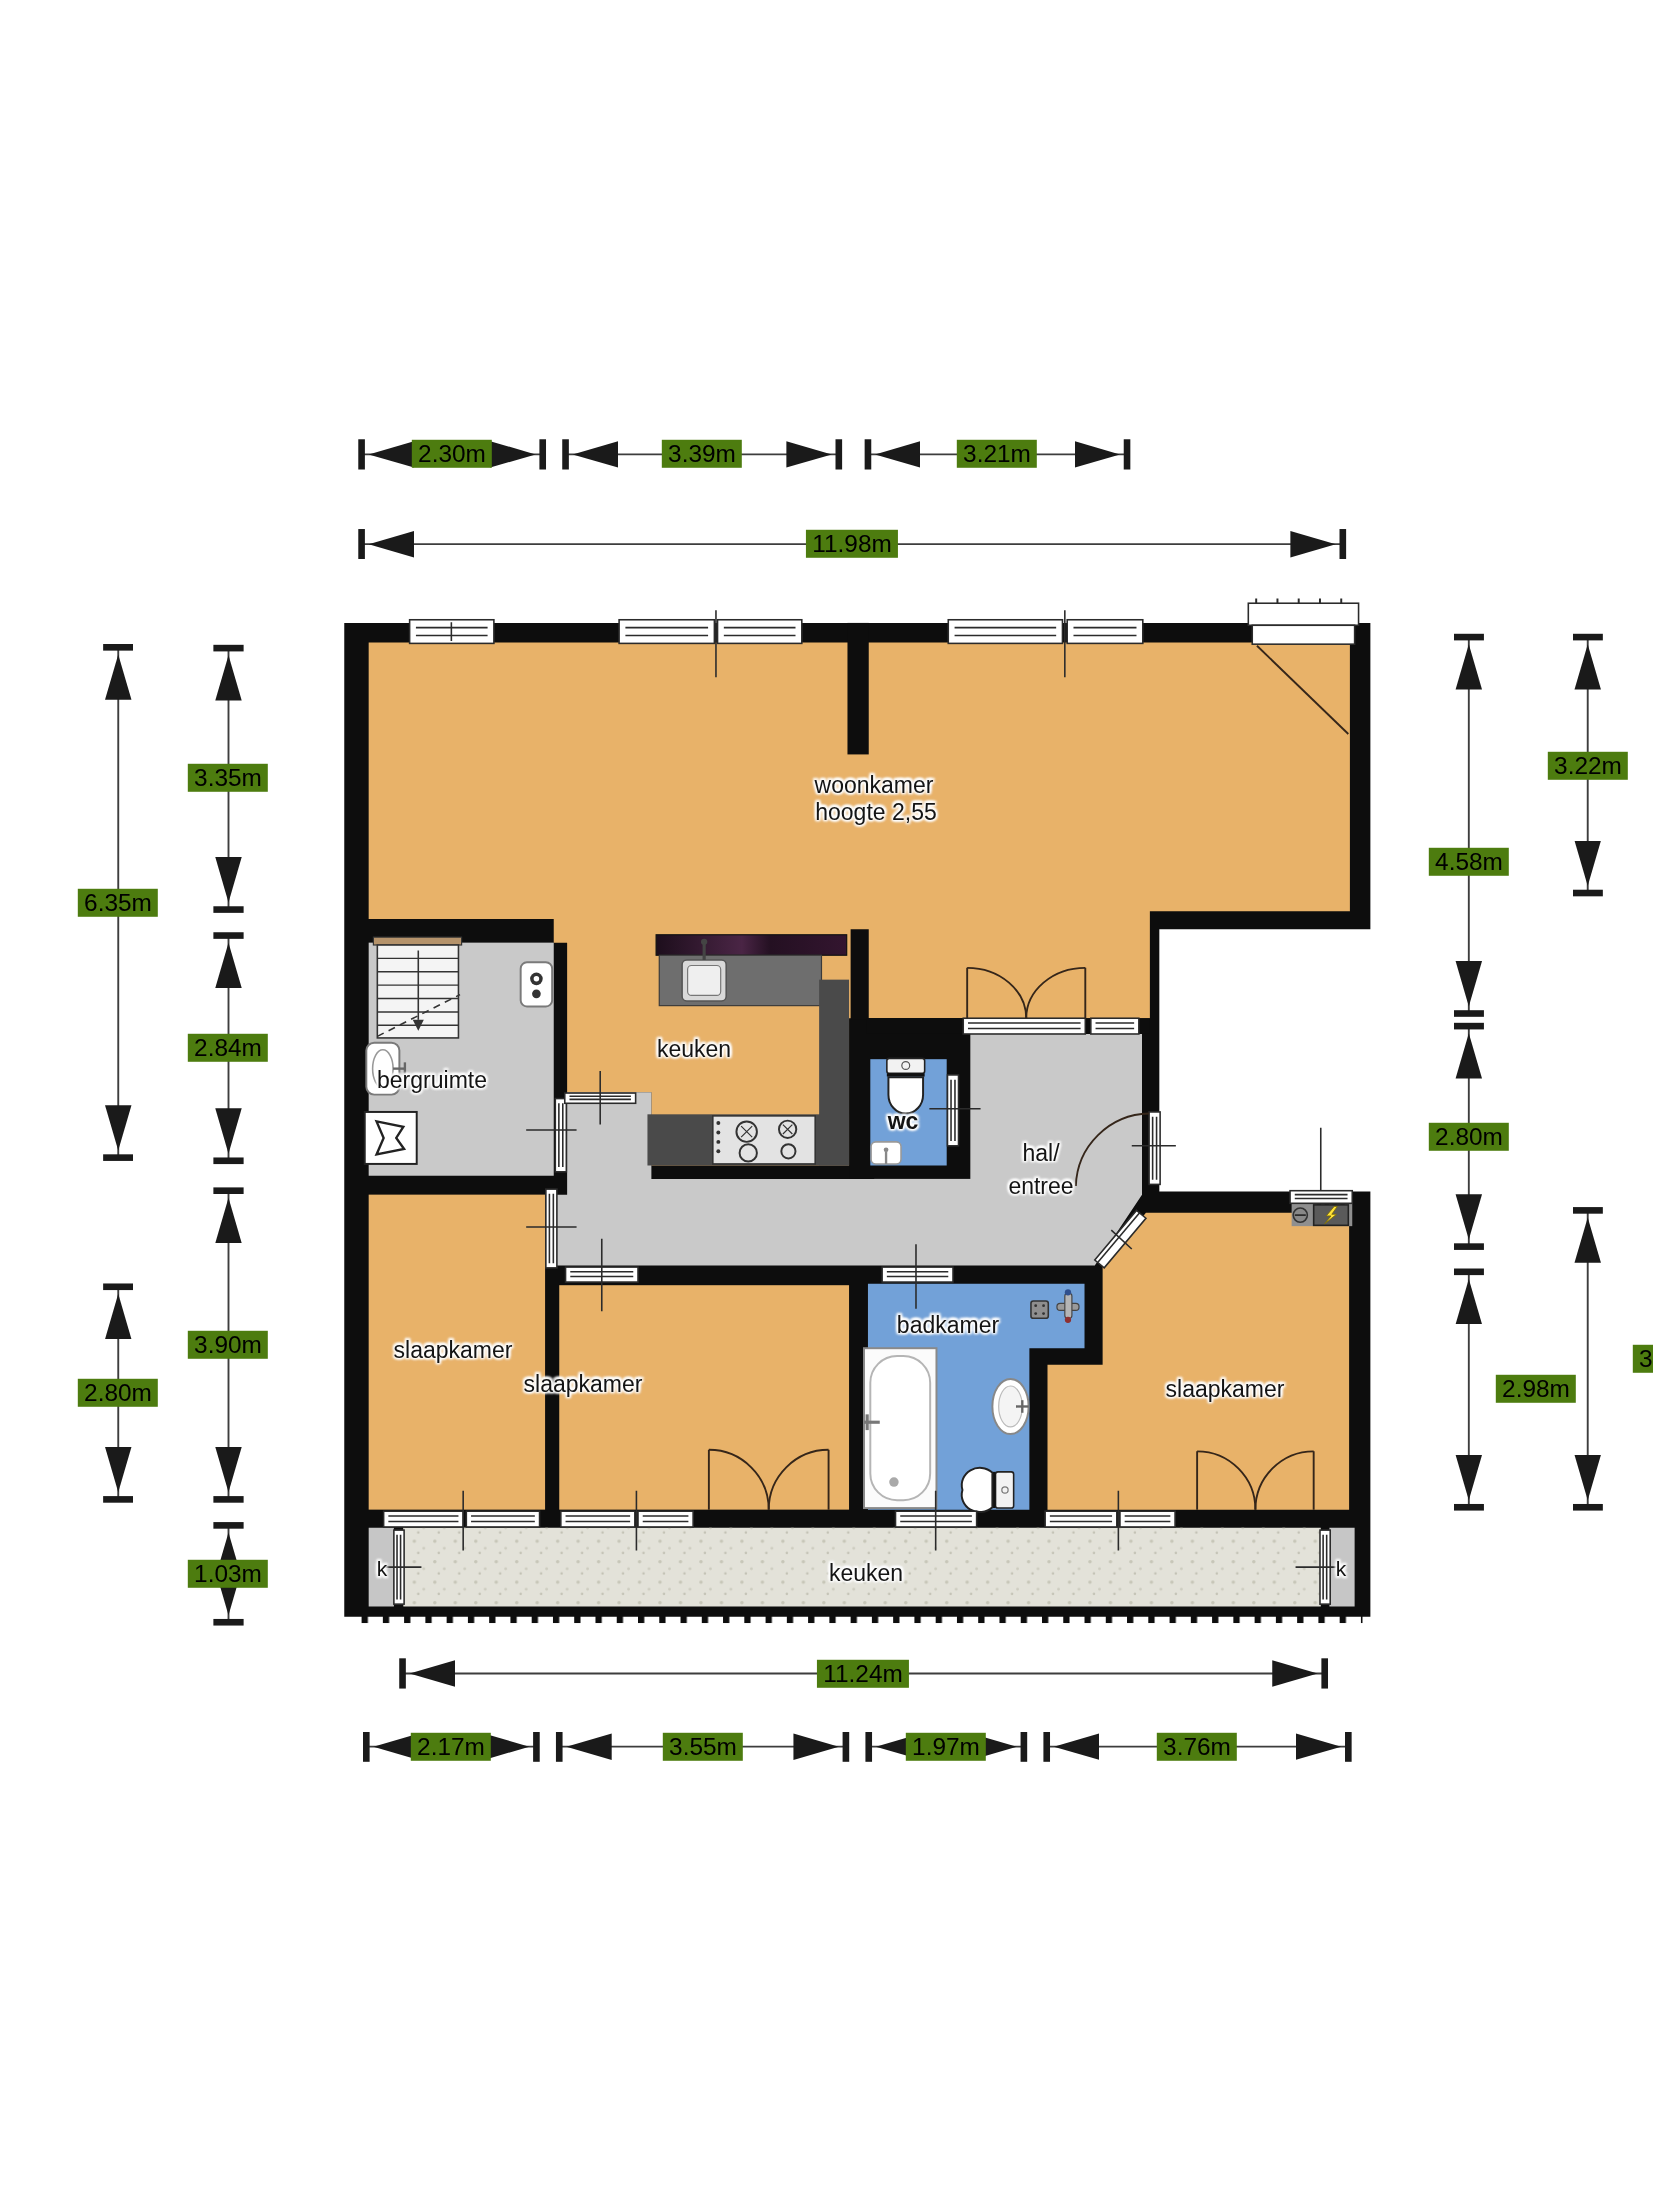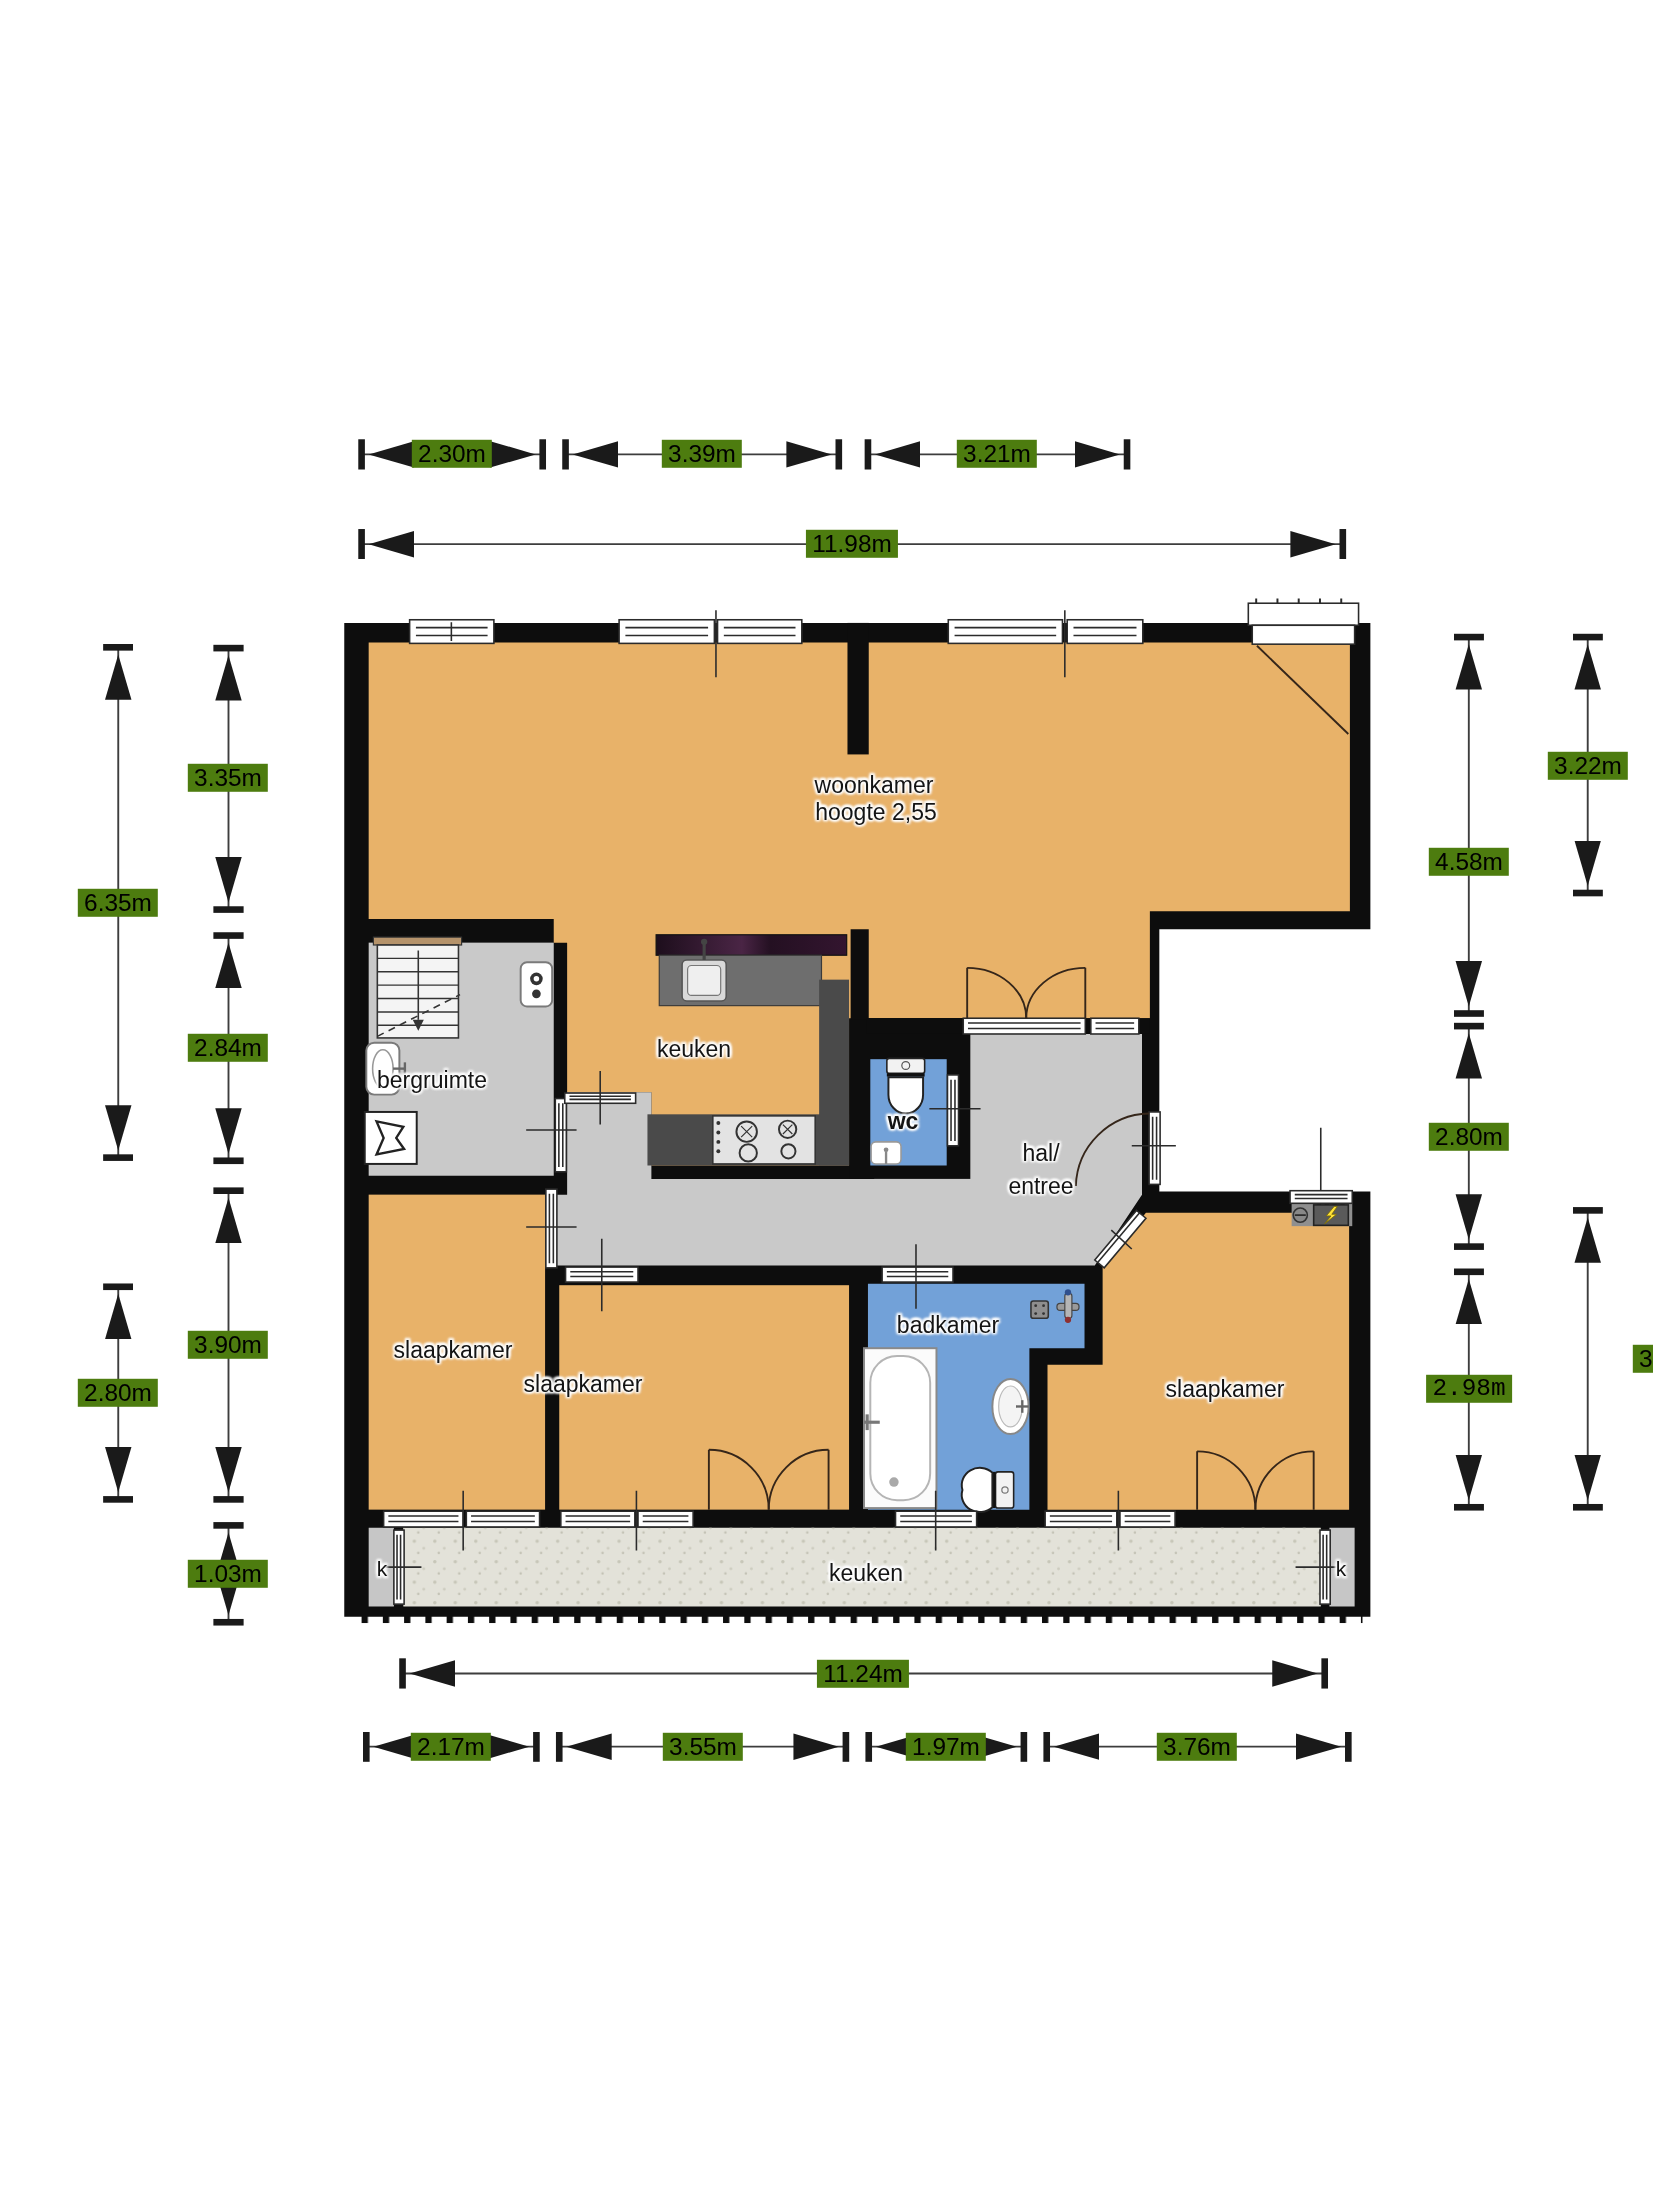--- a/index.html
+++ b/index.html
@@ -386,18 +386,18 @@
 <div class="dlbl" style="left:946px;top:1747px;">1.97m</div>
 <div class="dlbl" style="left:1197px;top:1747px;">3.76m</div>
 <div class="dlbl" style="left:118px;top:903px;">6.35m</div>
 <div class="dlbl" style="left:118px;top:1393px;">2.80m</div>
 <div class="dlbl" style="left:228px;top:778px;">3.35m</div>
 <div class="dlbl" style="left:228px;top:1048px;">2.84m</div>
 <div class="dlbl" style="left:228px;top:1345px;">3.90m</div>
 <div class="dlbl" style="left:228px;top:1574px;text-align:right;">1.03m</div>
 <div class="dlbl" style="left:1469px;top:862px;">4.58m</div>
 <div class="dlbl" style="left:1469px;top:1137px;">2.80m</div>
-<div class="dlbl" style="left:1469px;top:1389px;font-family:Liberation Mono, monospace;">2.98m</div>
+<div class="dlbl" style="left:1536px;top:1389px;">2.98m</div>
 <div class="dlbl" style="left:1588px;top:766px;">3.22m</div>
 <div class="dlbl" style="left:1673px;top:1359px;text-align:right;">3.70m</div>
 
 </div>
 
 
 </body></html>

